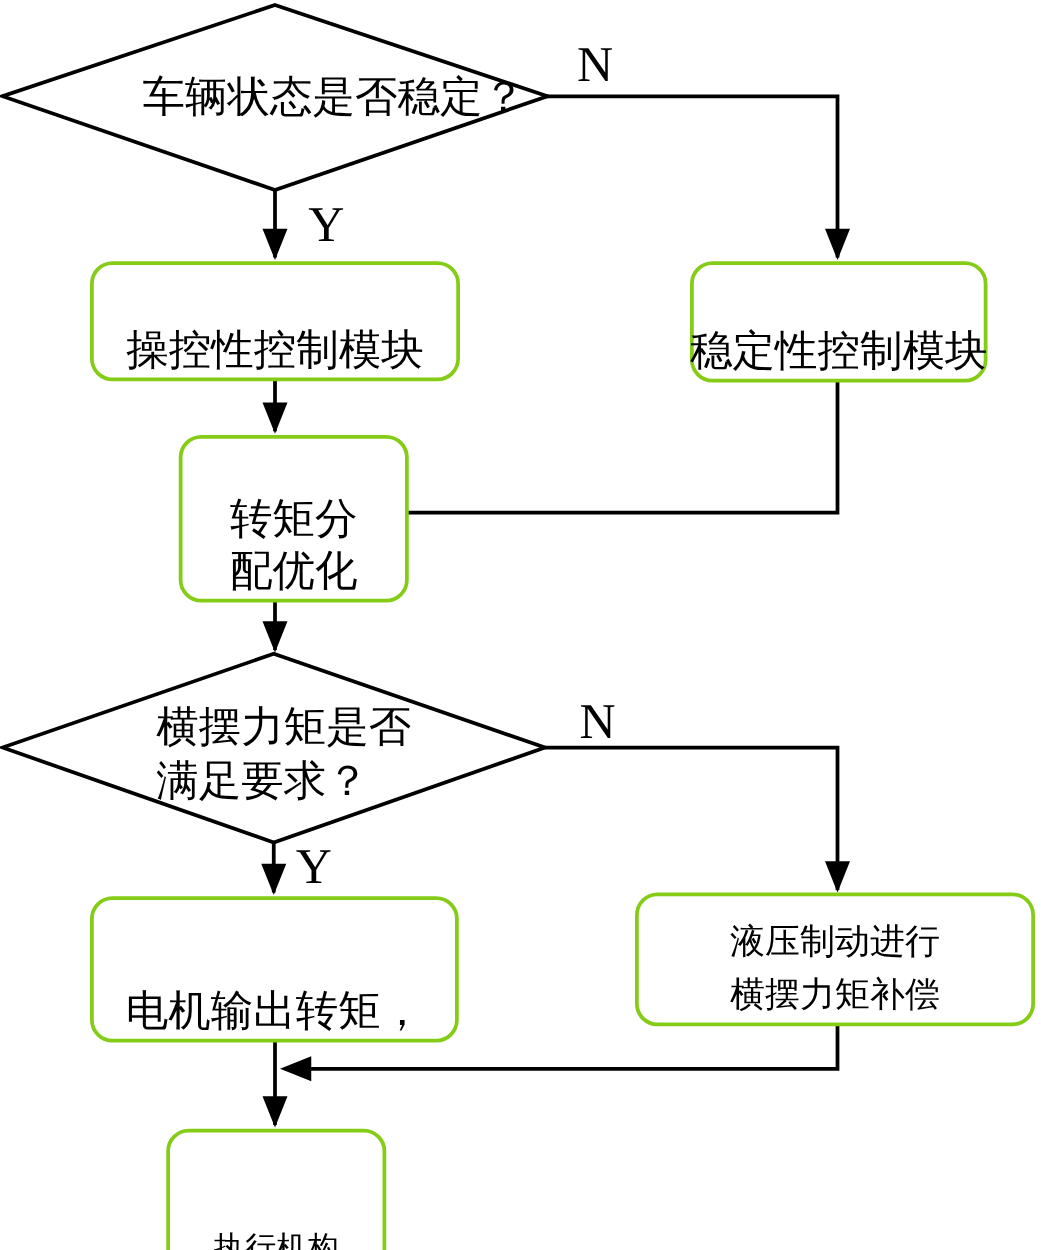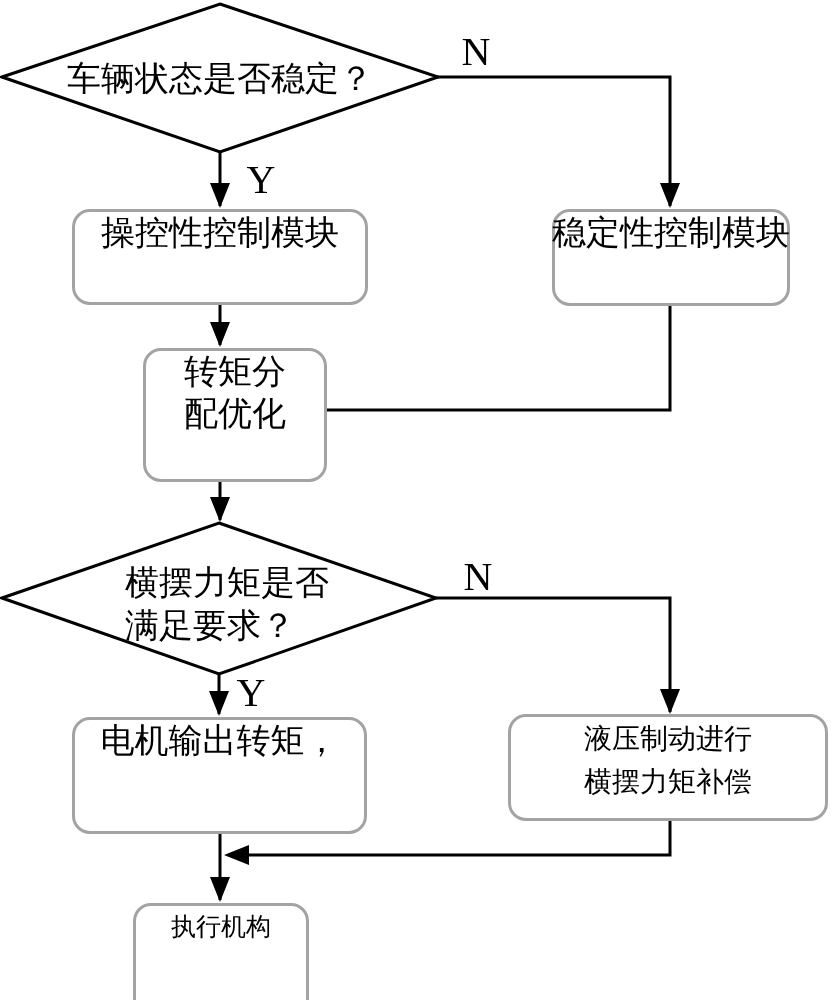--- a/index.html
+++ b/index.html
@@ -13,27 +13,27 @@
     color: #000000;
     overflow: hidden;
   }
   #shape-layer {
     position: absolute;
     left: 0; top: 0;
     width: 833px; height: 1000px;
   }
   .box {
     position: absolute;
-    border: 3px solid #a3a3a3;
+    border: 3px solid #84cc16;
     border-radius: 18px;
     background: #ffffff;
     display: flex;
     flex-direction: column;
     align-items: center;
-    justify-content: flex-start;
+    justify-content: flex-end;
     text-align: center;
     font-size: 34px;
     line-height: 42px;
   }
   .box .tl { white-space: nowrap; }
   .box.big { font-size: 28px; line-height: 43px; }
   .dtext {
     position: absolute;
     font-size: 34px;
     line-height: 43px;
@@ -82,21 +82,21 @@
       <polygon points="219,716 209,691 229,691"></polygon>
       <polygon points="670,714 660,689 680,689"></polygon>
       <polygon points="224,855 249,845 249,865"></polygon>
       <polygon points="220,902 210,877 230,877"></polygon>
     </g>
 
     <polygon points="220,4 438,77 220,152 2,77" fill="#ffffff" stroke="#000000" stroke-width="3"></polygon>
     <polygon points="219,523 436,598 219,674 2,598" fill="#ffffff" stroke="#000000" stroke-width="3"></polygon>
   </svg>
 
-  <div class="dtext" style="left:20px; top:57px; width:400px; text-align:center;font-family:Liberation Serif, serif;">
+  <div class="dtext" style="left:20px; top:57px; width:400px; text-align:right;font-family:Liberation Serif, serif;">
     <div>车辆状态是否稳定？</div>
   </div>
 
   <div class="dtext" style="left:125px; top:561px; text-align:left;">
     <div>横摆力矩是否</div>
     <div>满足要求？</div>
   </div>
 
   <div class="box" style="left:72px; top:209px; width:296px; height:96px;">
     <div class="tl">操控性控制模块</div>

